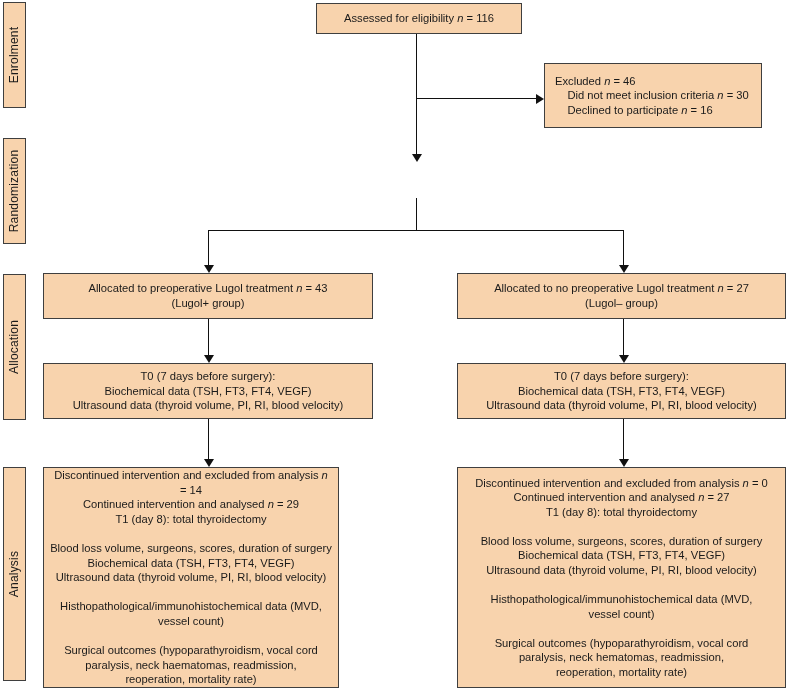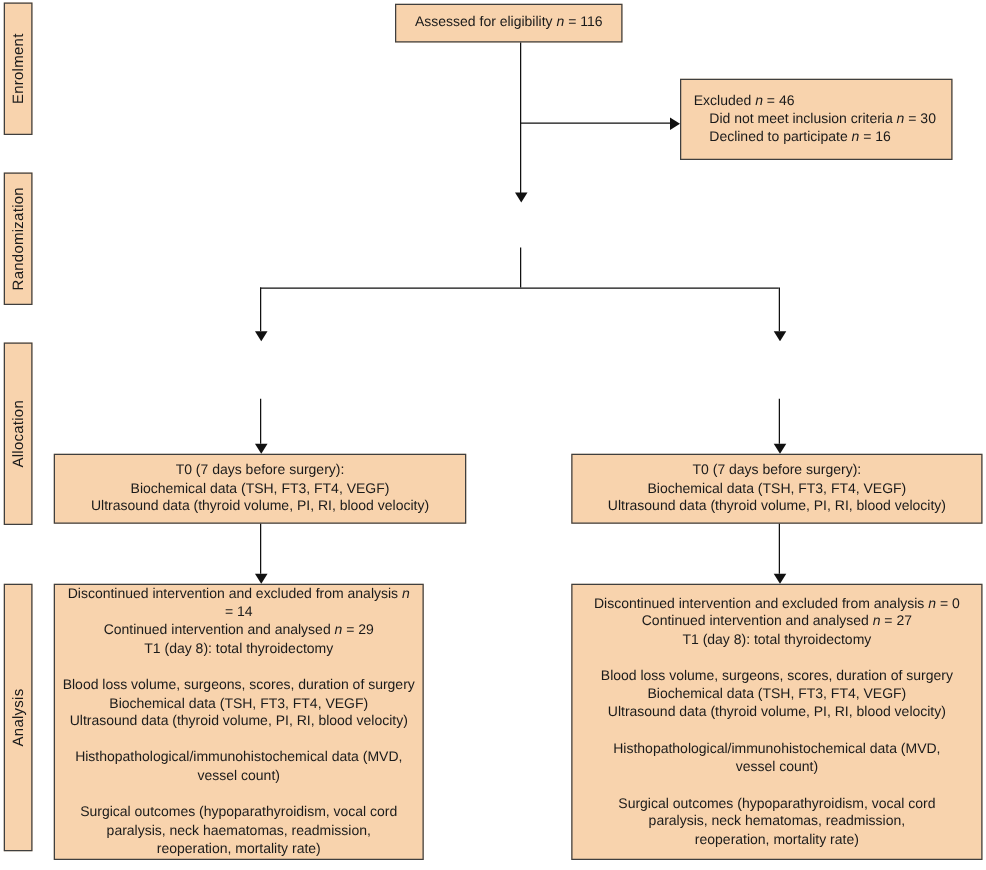--- a/index.html
+++ b/index.html
@@ -44,30 +44,36 @@
   <div class="rail" style="top:138px;height:106px">
     <span><span>Randomization</span></span>
   </div>
   <div class="rail" style="top:274px;height:146px">
     <span><span>Allocation</span></span>
   </div>
   <div class="rail" style="top:467px;height:214px">
     <span><span>Analysis</span></span>
   </div>
 
-  <div class="box" style="left:316px;top:3px;width:182px;height:31px">
+  <div class="box" style="left:316px;top:3px;width:206px;height:31px">
       <span>Assessed for eligibility <em>n</em> = 116</span>
     </div>
 
   <div class="box left-align" style="left:544px;top:63px;width:218px;height:65px">
       <span>Excluded <em>n</em> = 46<br>&nbsp;&nbsp;&nbsp;&nbsp;Did not meet inclusion criteria <em>n</em> = 30<br>&nbsp;&nbsp;&nbsp;&nbsp;Declined to participate <em>n</em> = 16</span>
     </div>
 
 
+  <div class="box" style="left:43px;top:273px;width:330px;height:46px">
+      <span>Allocated to preoperative Lugol treatment <em>n</em> = 43<br>(Lugol+ group)</span>
+    </div>
 
+  <div class="box" style="left:457px;top:273px;width:329px;height:46px">
+      <span>Allocated to no preoperative Lugol treatment <em>n</em> = 27<br>(Lugol– group)</span>
+    </div>
 
   <div class="box" style="left:43px;top:363px;width:330px;height:56px">
       <span>T0 (7 days before surgery):<br>Biochemical data (TSH, FT3, FT4, VEGF)<br>Ultrasound data (thyroid volume, PI, RI, blood velocity)</span>
     </div>
 
   <div class="box" style="left:457px;top:363px;width:329px;height:56px">
       <span>T0 (7 days before surgery):<br>Biochemical data (TSH, FT3, FT4, VEGF)<br>Ultrasound data (thyroid volume, PI, RI, blood velocity)</span>
     </div>
 
   <div class="box" style="left:43px;top:467px;width:296px;height:221px">

